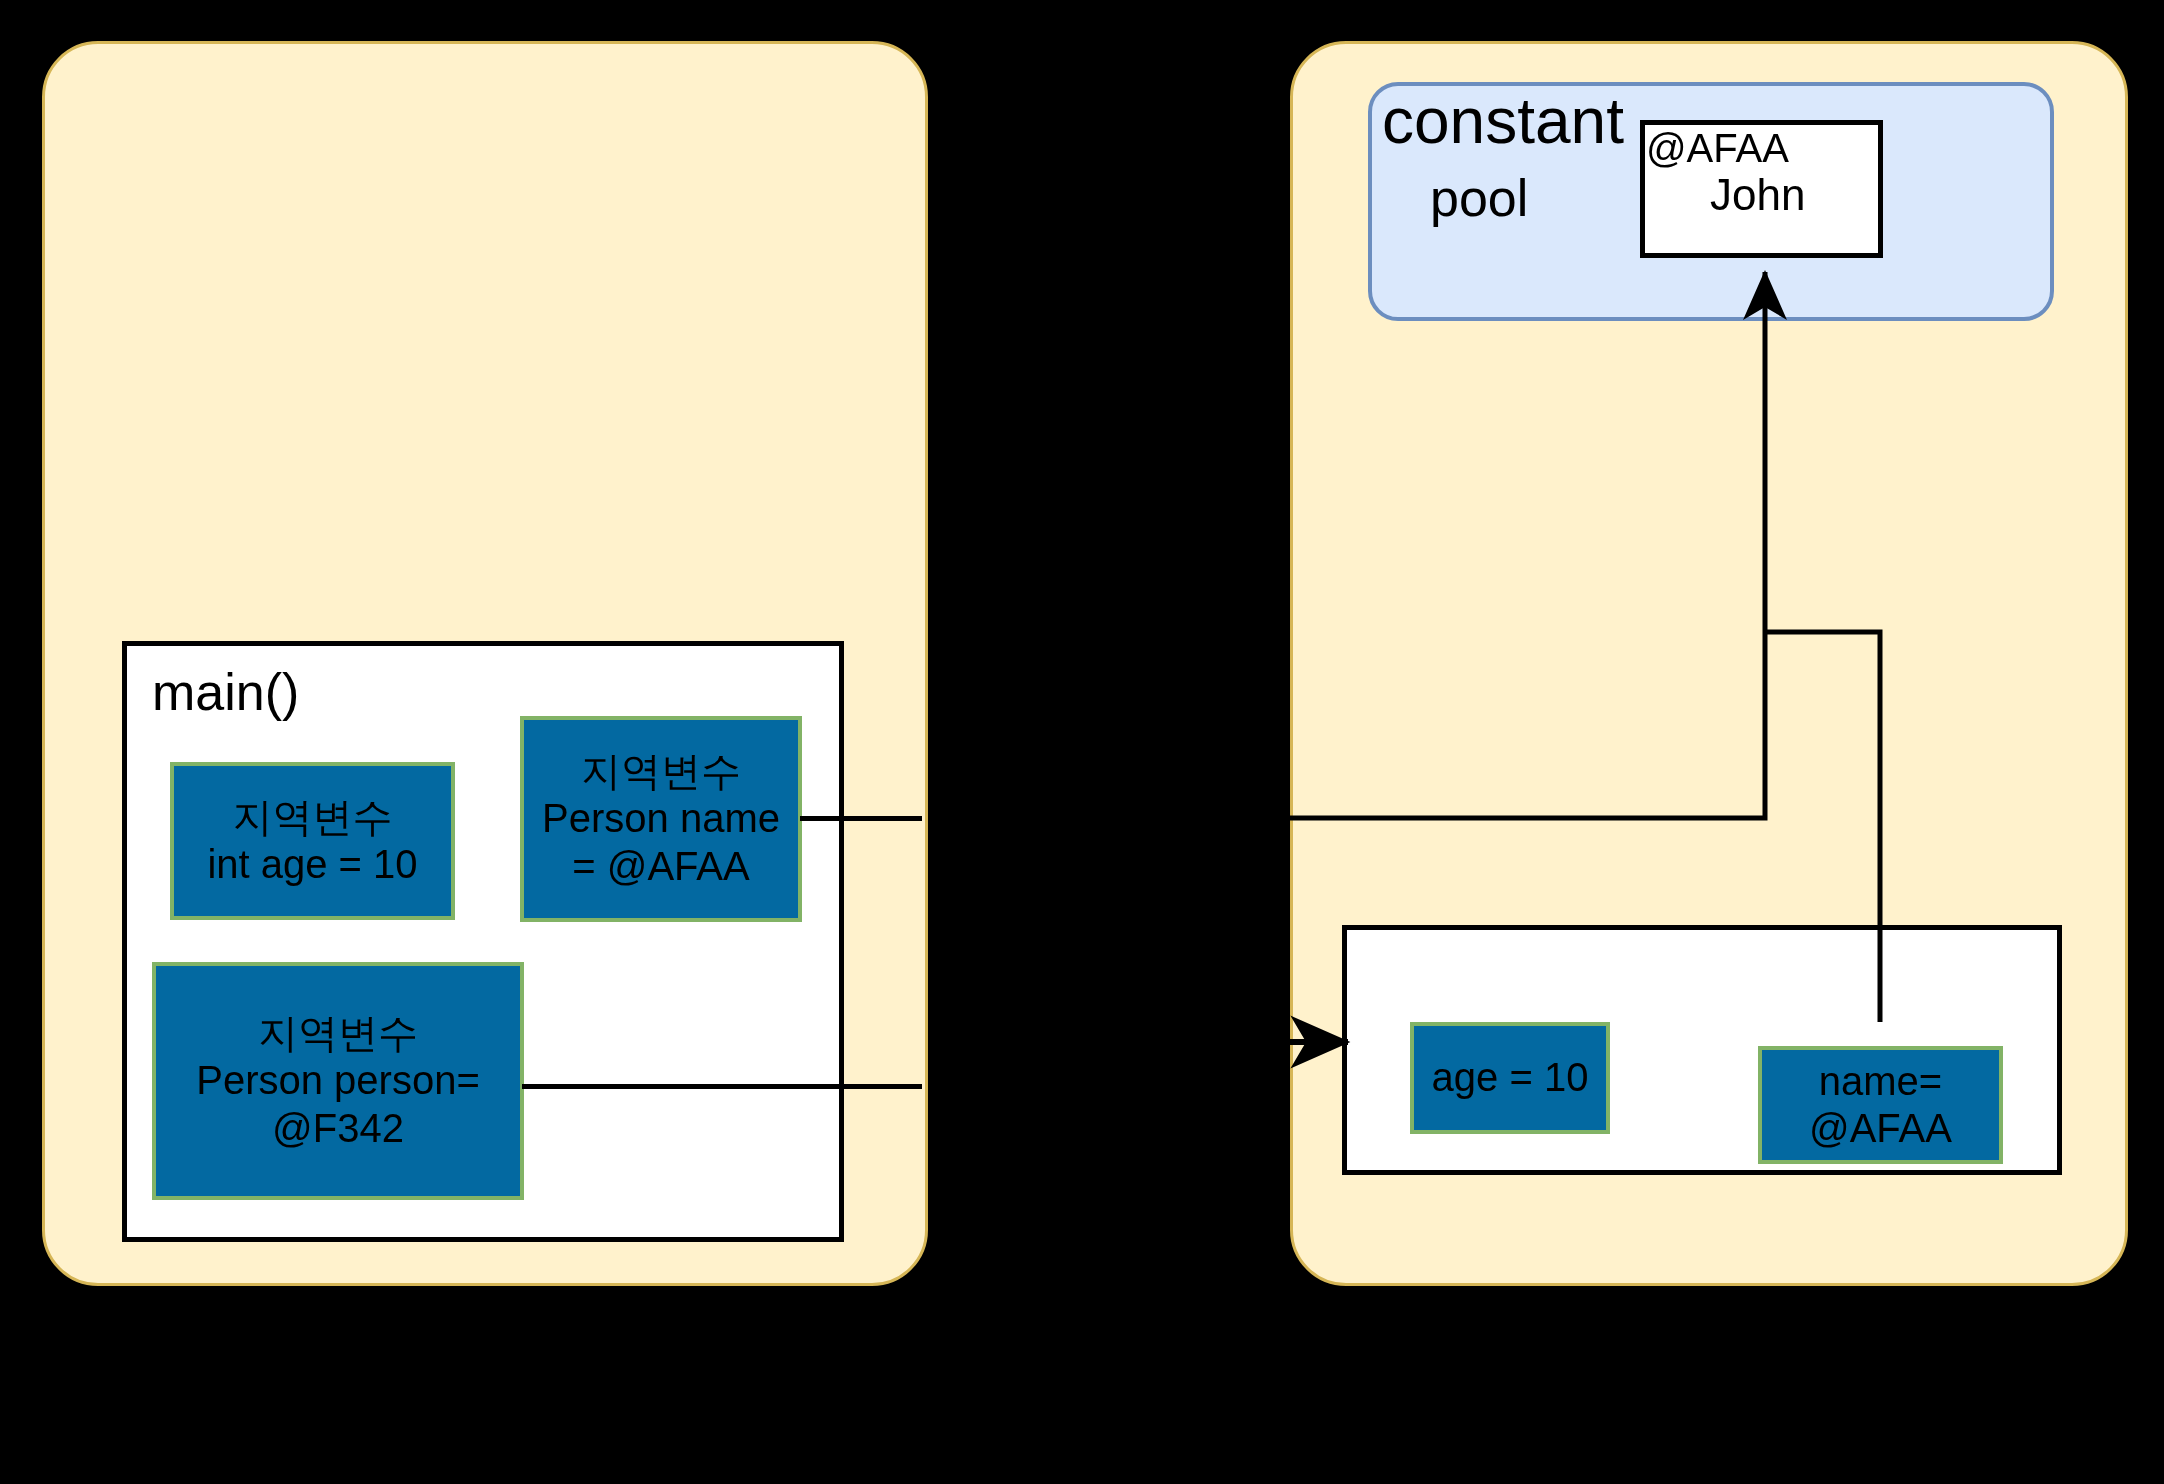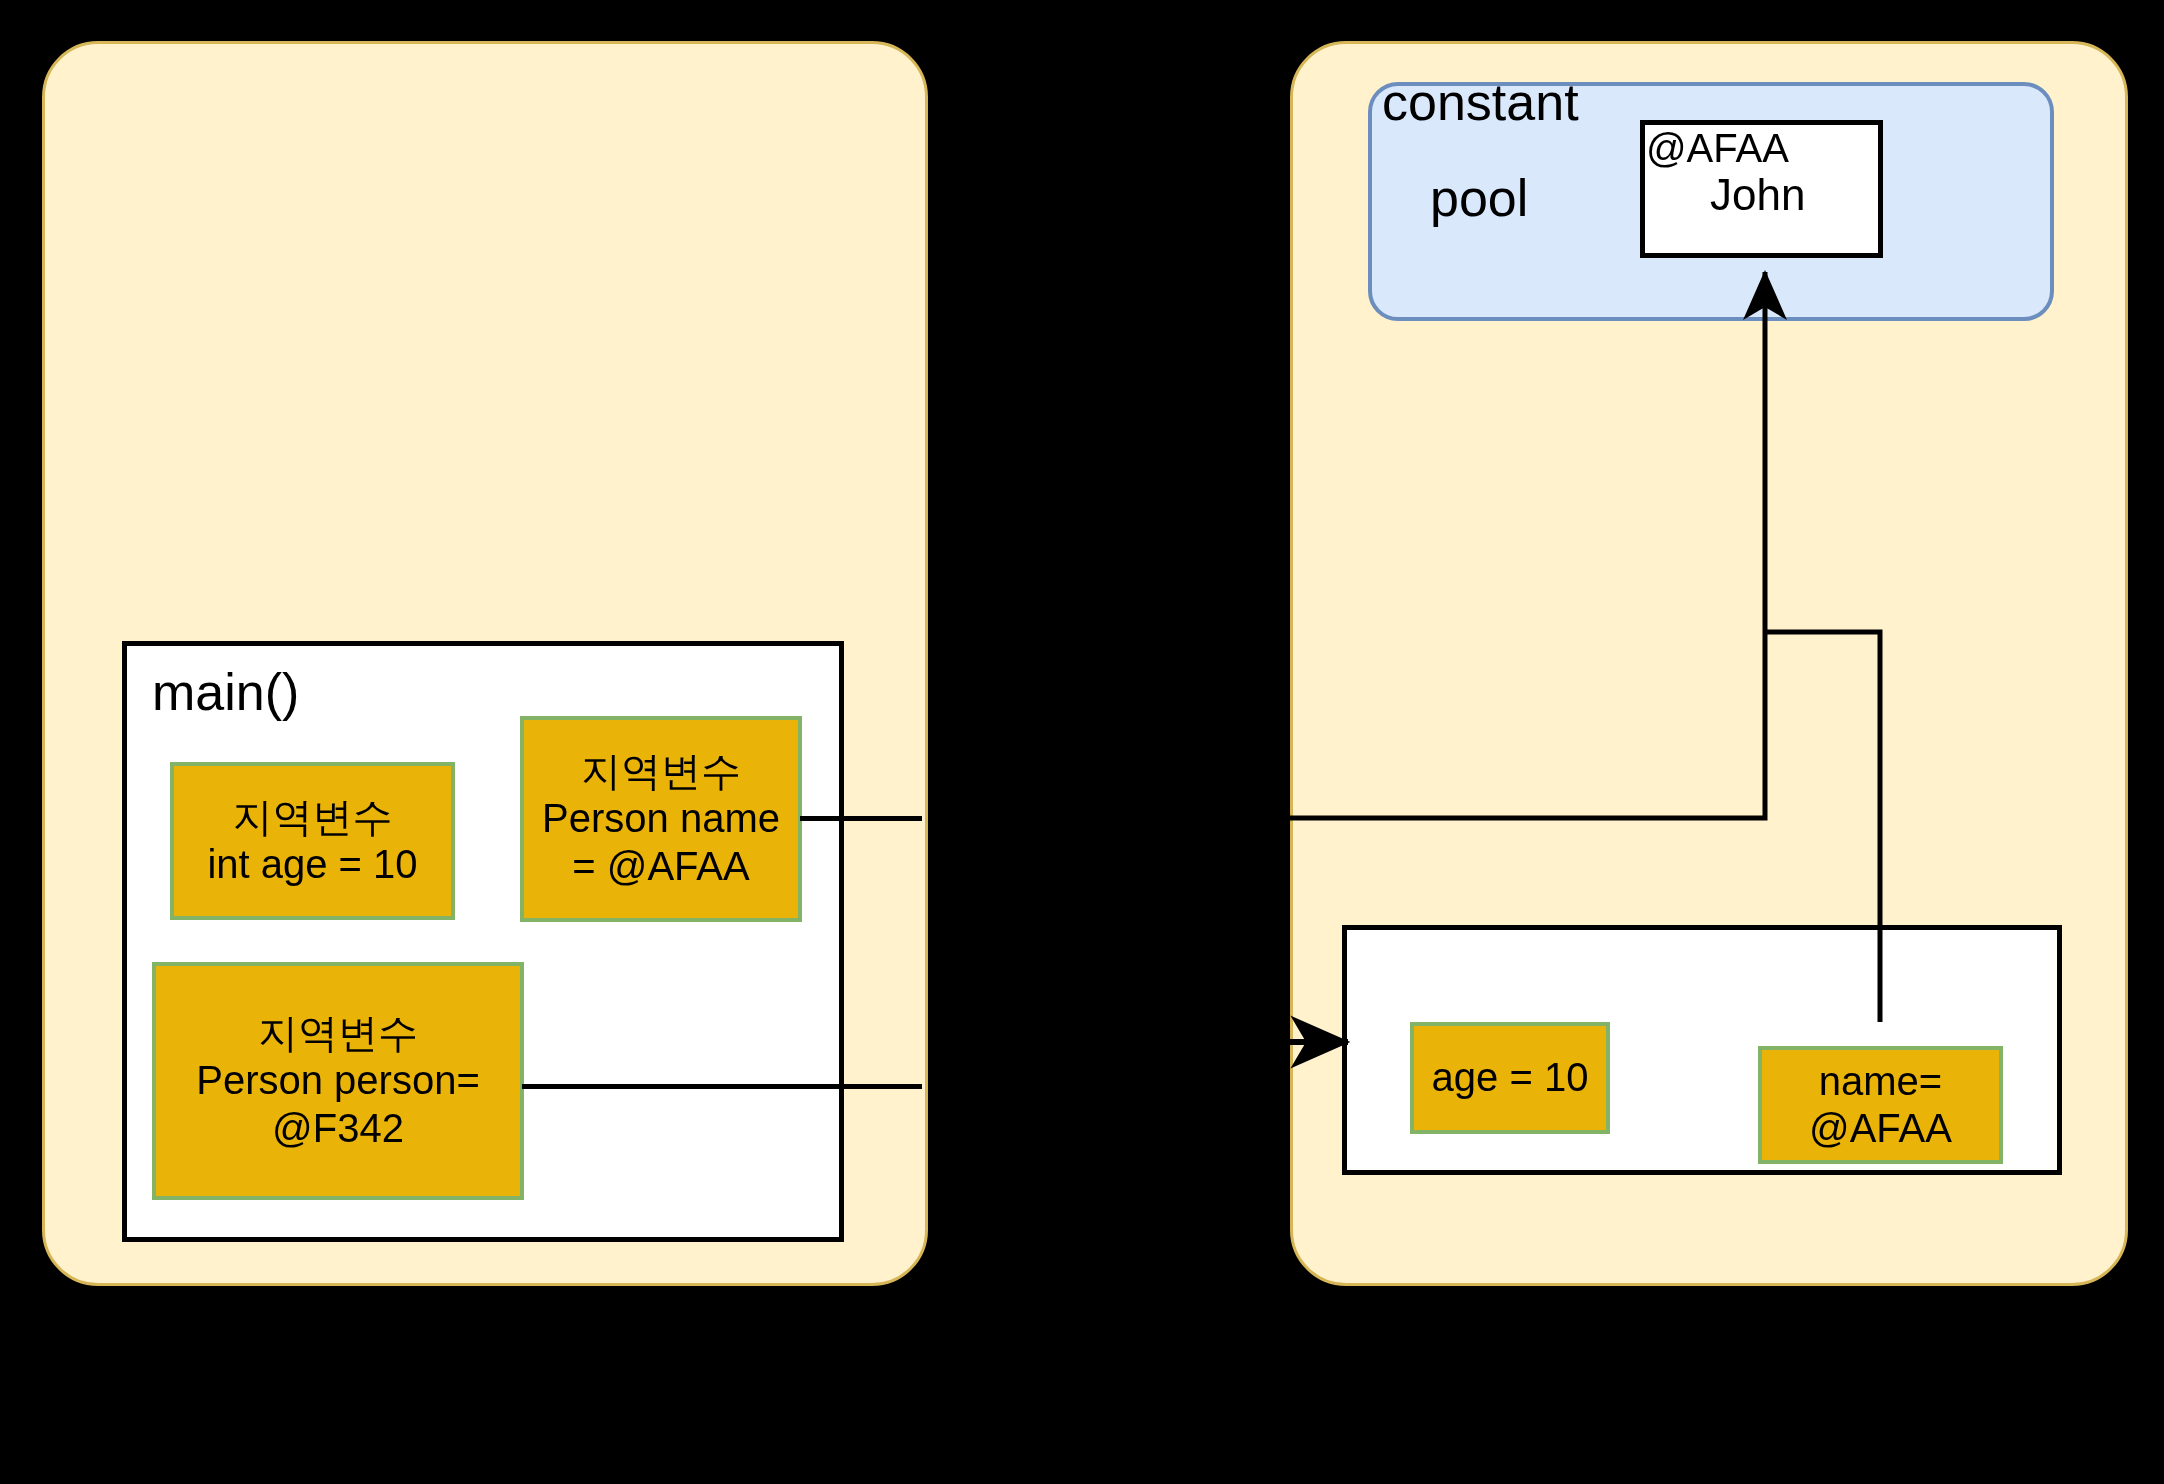--- a/index.html
+++ b/index.html
@@ -1,21 +1,21 @@
 <!DOCTYPE html>
 <html><head>
 <meta charset="utf-8">
 <style>
   html,body{margin:0;padding:0;background:#000;}
   #stage{position:relative;width:2164px;height:1484px;background:#000;
          font-family:"Liberation Sans","DejaVu Sans",sans-serif;overflow:hidden;}
 
   .panel{position:absolute;background:#fff2cc;border:3px solid #d6b656;border-radius:56px;}
   .innerbox{position:absolute;background:#ffffff;border:5px solid #000000;box-sizing:border-box;}
-  .greenbox{position:absolute;background:#eab308;border:4px solid #82b366;box-sizing:border-box;
+  .greenbox{position:absolute;background:#0369a1;border:4px solid #82b366;box-sizing:border-box;
             display:flex;flex-direction:column;align-items:center;justify-content:center;
             text-align:center;color:#000;line-height:1.18;}
   .bluebox{position:absolute;background:#dae8fc;border:4px solid #6c8ebf;border-radius:30px;box-sizing:border-box;}
   .whitebox{position:absolute;background:#ffffff;border:5px solid #000000;box-sizing:border-box;}
 
   .lbl{position:absolute;color:#000;white-space:pre;}
   .line{position:absolute;background:#000;}
   svg.ov{position:absolute;left:0;top:0;width:2164px;height:1484px;overflow:visible;pointer-events:none;}
 </style>
 </head>
@@ -46,21 +46,21 @@
     <span>@F342</span>
   </div>
 
   <div class="line" style="left:800px;top:816px;width:122px;height:5px;"></div>
   <div class="line" style="left:522px;top:1084px;width:400px;height:5px;"></div>
 
   <div class="panel" style="left:1290px;top:41px;width:832px;height:1239px;"></div>
 
   <div class="bluebox" style="left:1368px;top:82px;width:686px;height:239px;"></div>
 
-  <div class="lbl" style="left:1382px;top:72px;font-size:52px;">constant</div>
+  <div class="lbl" style="left:1382px;top:84px;font-size:64px;">constant</div>
   <div class="lbl" style="left:1430px;top:168px;font-size:52px;">pool</div>
 
   <div class="whitebox" style="left:1640px;top:120px;width:243px;height:138px;"></div>
   <div class="lbl" style="left:1646px;top:126px;font-size:40px;">@AFAA</div>
   <div class="lbl" style="left:1710px;top:170px;font-size:44px;">John</div>
 
   <div class="whitebox" style="left:1342px;top:925px;width:720px;height:250px;"></div>
 
   <div class="greenbox" style="left:1410px;top:1022px;width:200px;height:112px;font-size:40px;">
     <span>age = 10</span>

